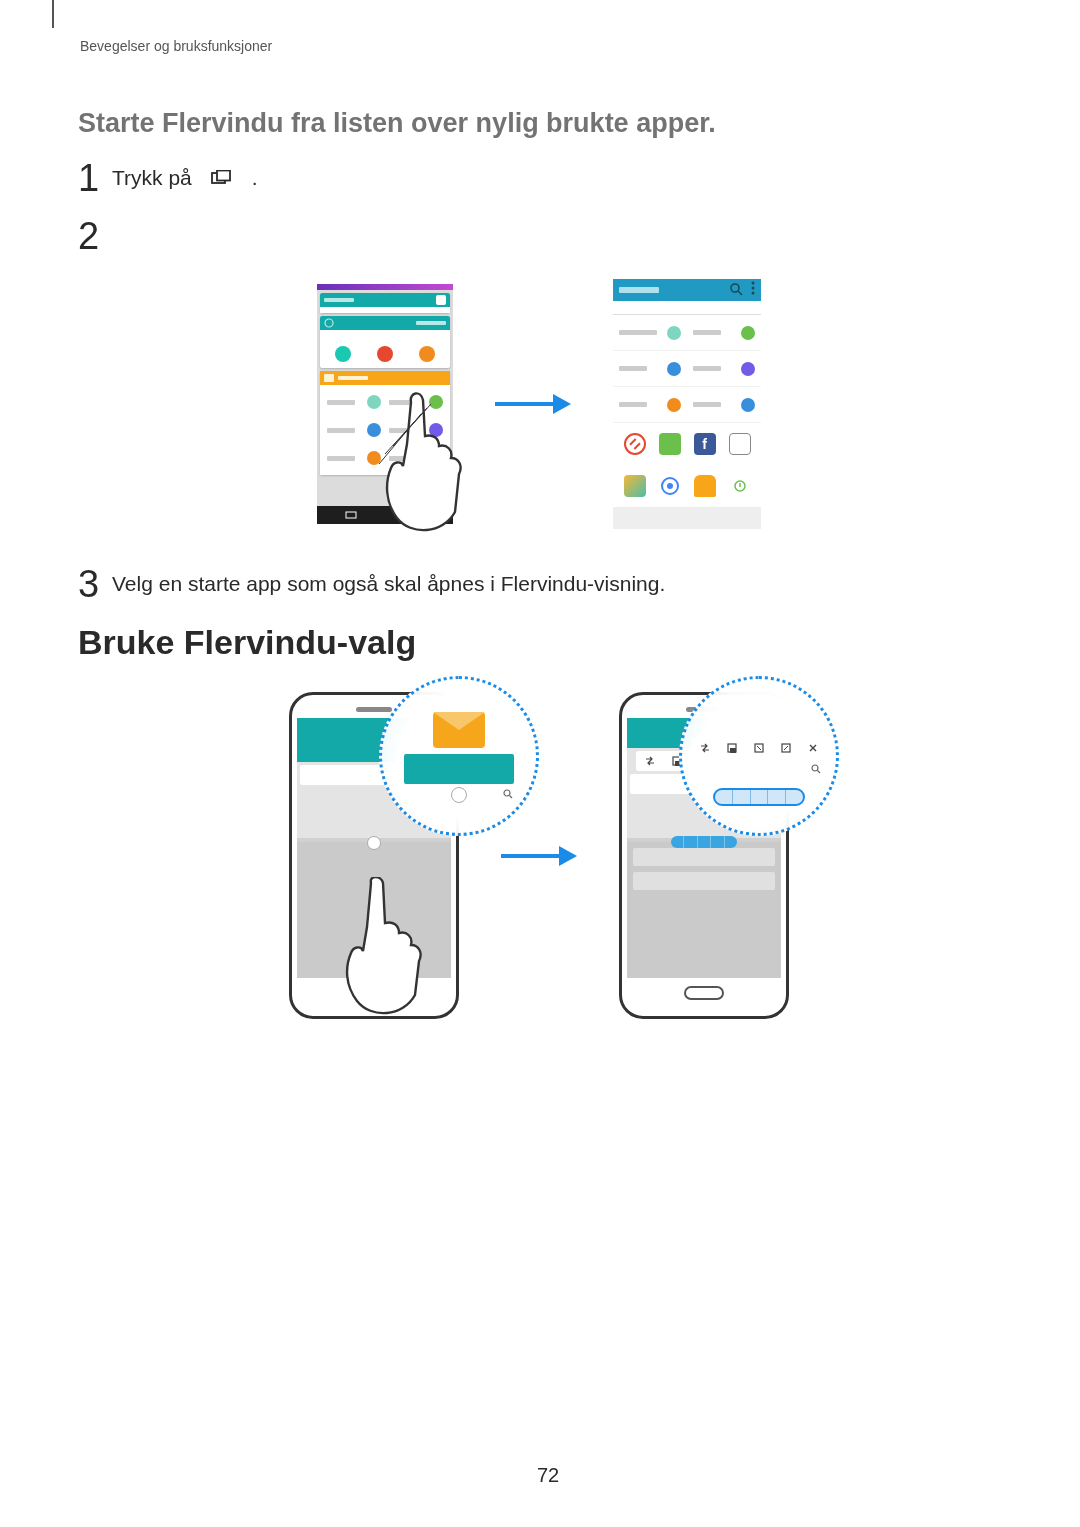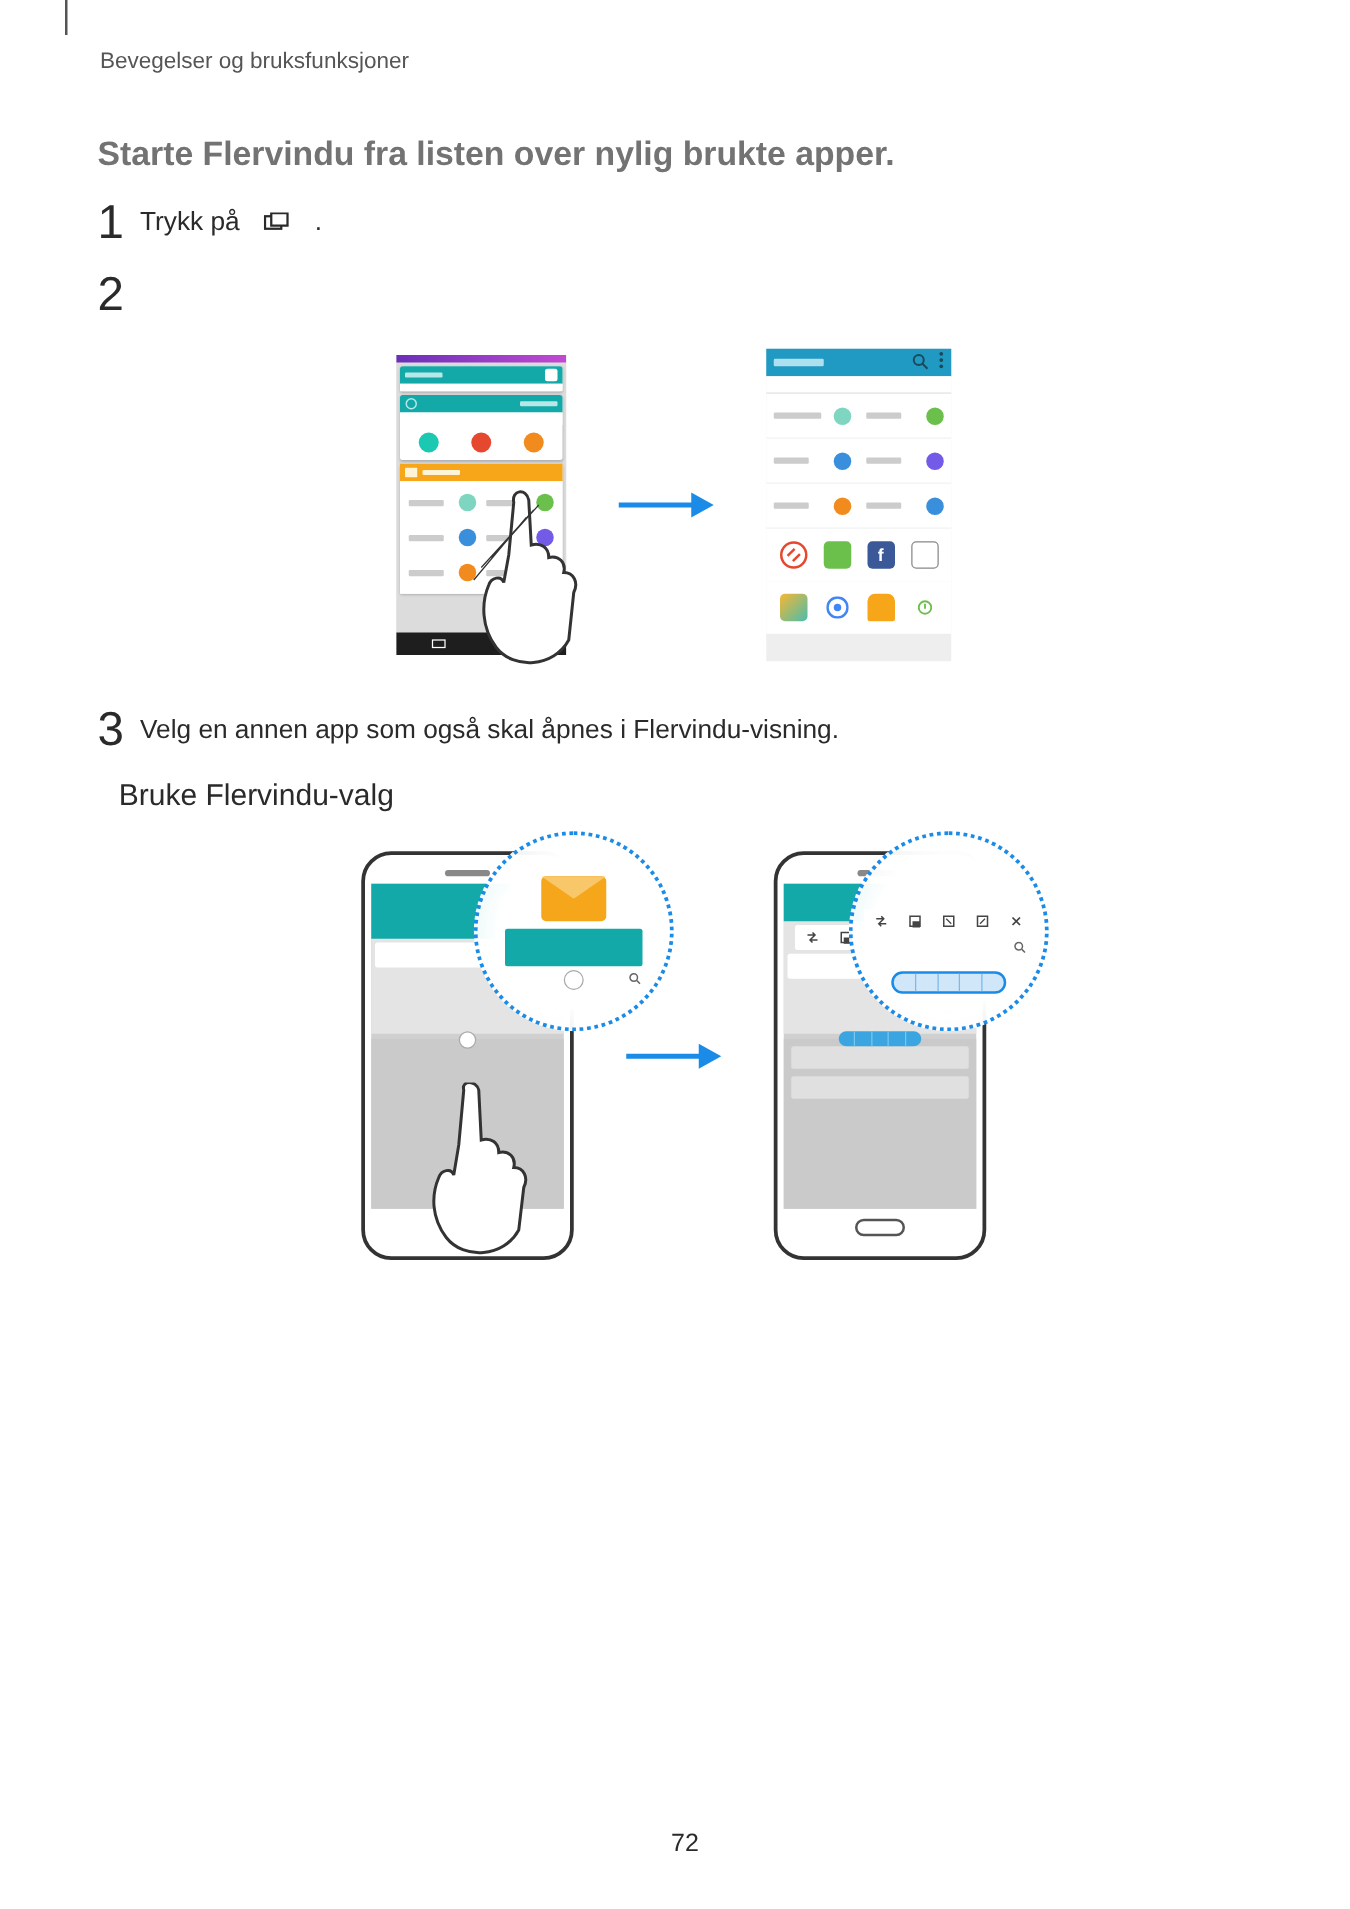--- a/index.html
+++ b/index.html
@@ -16,21 +16,21 @@
     top: 0;
     left: 52px;
     width: 2px;
     height: 28px;
     background: #555;
   }
   .breadcrumb {
     position: absolute;
     top: 38px;
     left: 80px;
-    font-size: 18px;
+    font-size: 14px;
     color: #555;
     font-weight: 400;
   }
   .content {
     position: absolute;
     top: 108px;
     left: 78px;
     right: 80px;
   }
   .section-heading {
@@ -148,21 +148,21 @@
   .bubble-bar{width:110px;height:30px;background:#14a9a9;border-radius:2px;margin-bottom:4px;}
   .bubble-thin{width:120px;height:12px;background:#fff;border-radius:6px;}
   .bubble .circ{width:16px;height:16px;border-radius:50%;background:#fff;border:1px solid #aaa;position:absolute;bottom:30px;left:50%;transform:translateX(-50%);}
   .bubble2-pill{width:92px;height:18px;border:2px solid #1b8be8;border-radius:10px;background:#cfe7f9;display:flex;align-items:center;position:relative;}
   .bubble2-pill .seg{flex:1;height:100%;border-right:1px solid #7fb9e5;}
   .option-bar{width:136px;height:20px;background:#fff;border-radius:2px;display:flex;align-items:center;justify-content:space-around;}
   .opt{width:14px;height:14px;display:flex;align-items:center;justify-content:center;font-size:10px;color:#444;}
   .hand2{position:absolute;bottom:-8px;left:40px;width:110px;height:150px;}
   .search-icon{font-size:12px;color:#444;}
   .page-num{position:absolute;bottom:40px;left:16px;right:0;text-align:center;font-size:20px;color:#2a2a2a;}
-  .subsec{font-size:24px;font-weight:400;margin-top:18px;margin-bottom:14px;margin-left:17px;}
+  .subsec{font-size:34px;font-weight:700;margin-top:18px;margin-bottom:14px;}
   .body-p{font-size:21px;line-height:1.5;color:#2a2a2a;}
 </style>
 </head>
 <body>
 
 <div class="tab-mark"></div>
 <div class="breadcrumb">Bevegelser og bruksfunksjoner</div>
 
 <div class="content">
   <h2 class="section-heading">Starte Flervindu fra listen over nylig brukte apper.</h2>
@@ -335,21 +335,21 @@
               <circle cx="6" cy="6" r="5" fill="none" stroke="#6bc04b" stroke-width="1.5"></circle>
               <path d="M6 3 L6 7" stroke="#6bc04b" stroke-width="1.5"></path>
             </svg>
           </div>
       </div>
     </div>
   </div>
 
   <div class="step-row">
     <div class="step-num">3</div>
-    <div class="step-text">Velg en annen app som også skal åpnes i Flervindu-visning.</div>
+    <div class="step-text">Velg en starte app som også skal åpnes i Flervindu-visning.</div>
   </div>
 
   <h3 class="subsec">Bruke Flervindu-valg</h3>
 
   <div class="figure-row" style="margin-top:30px;">
     <div style="position:relative;">
       <div class="phone-frame phone2">
         <div class="phone-speaker"></div>
         <div class="screen2">
           <div class="top-pane">

